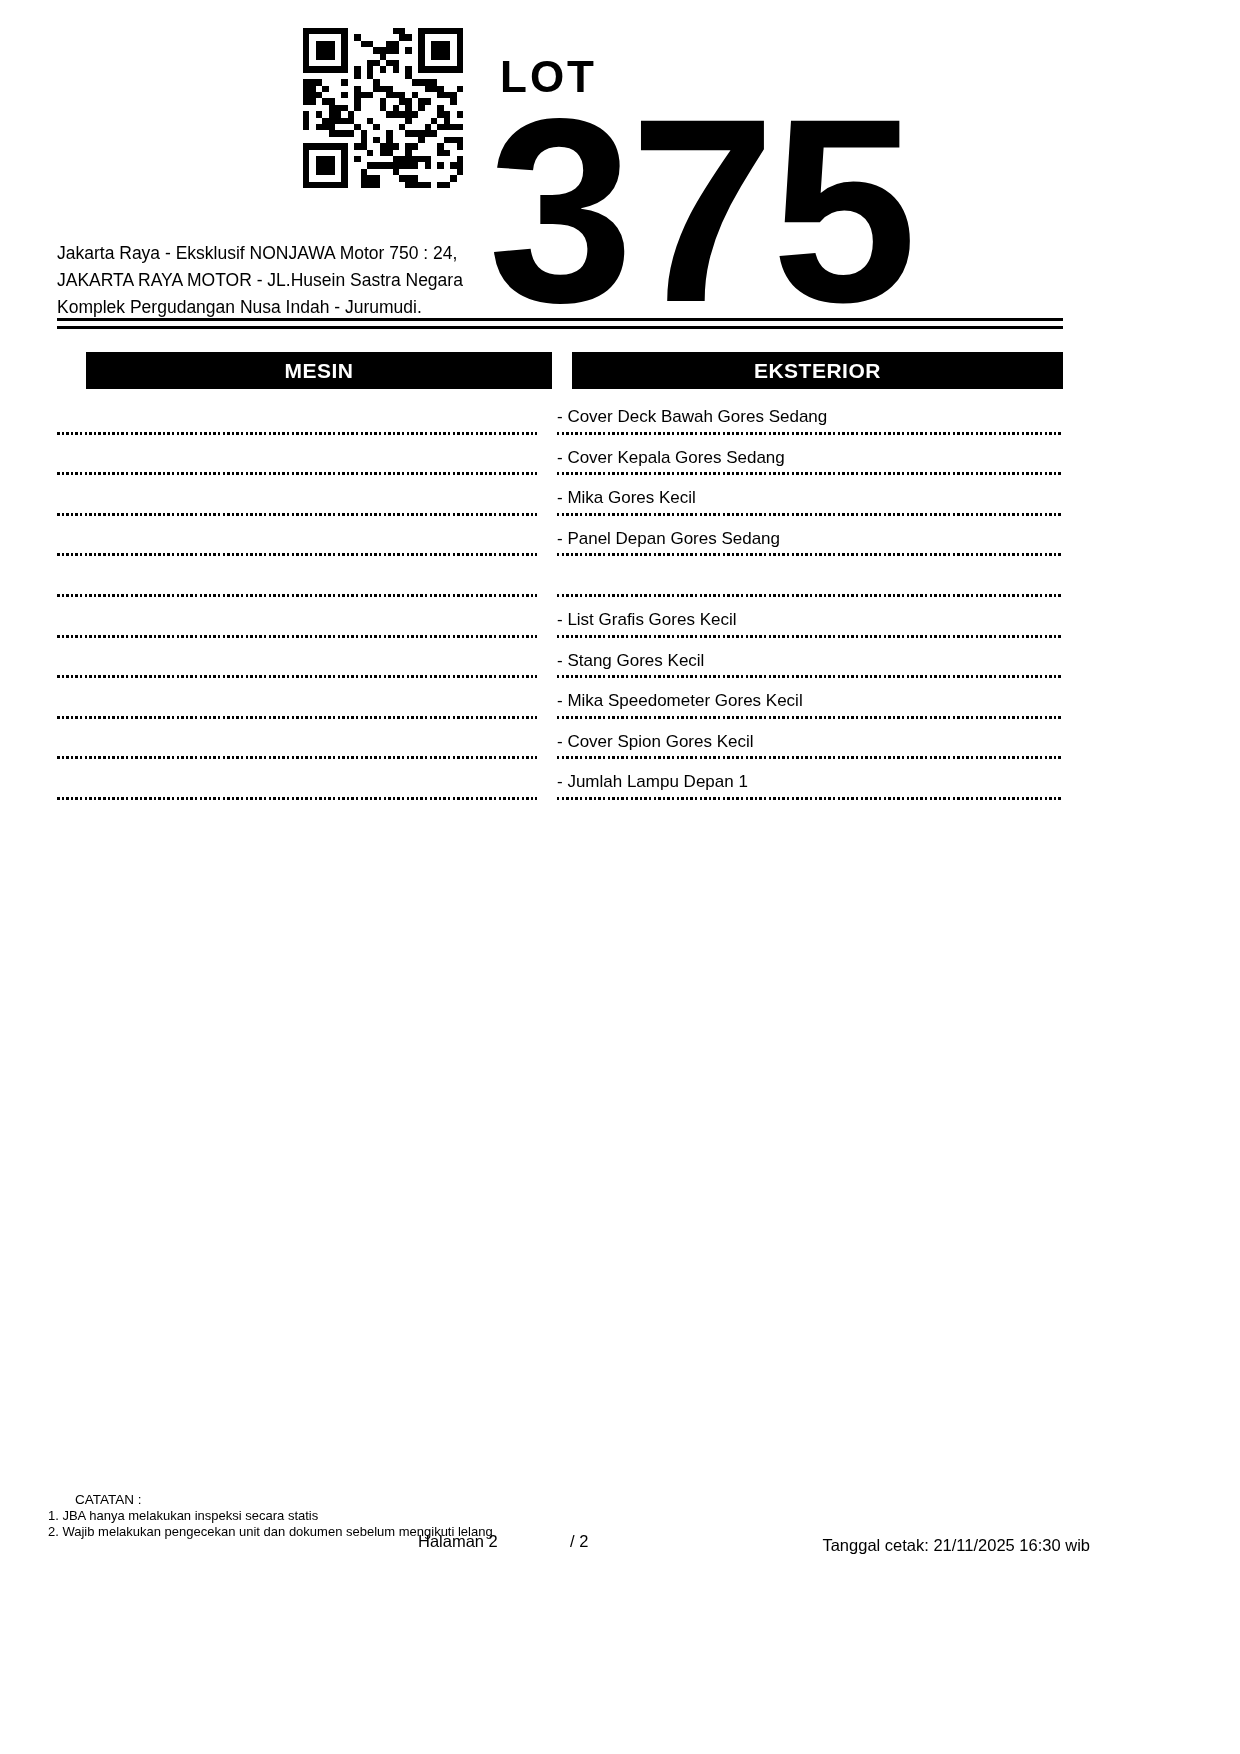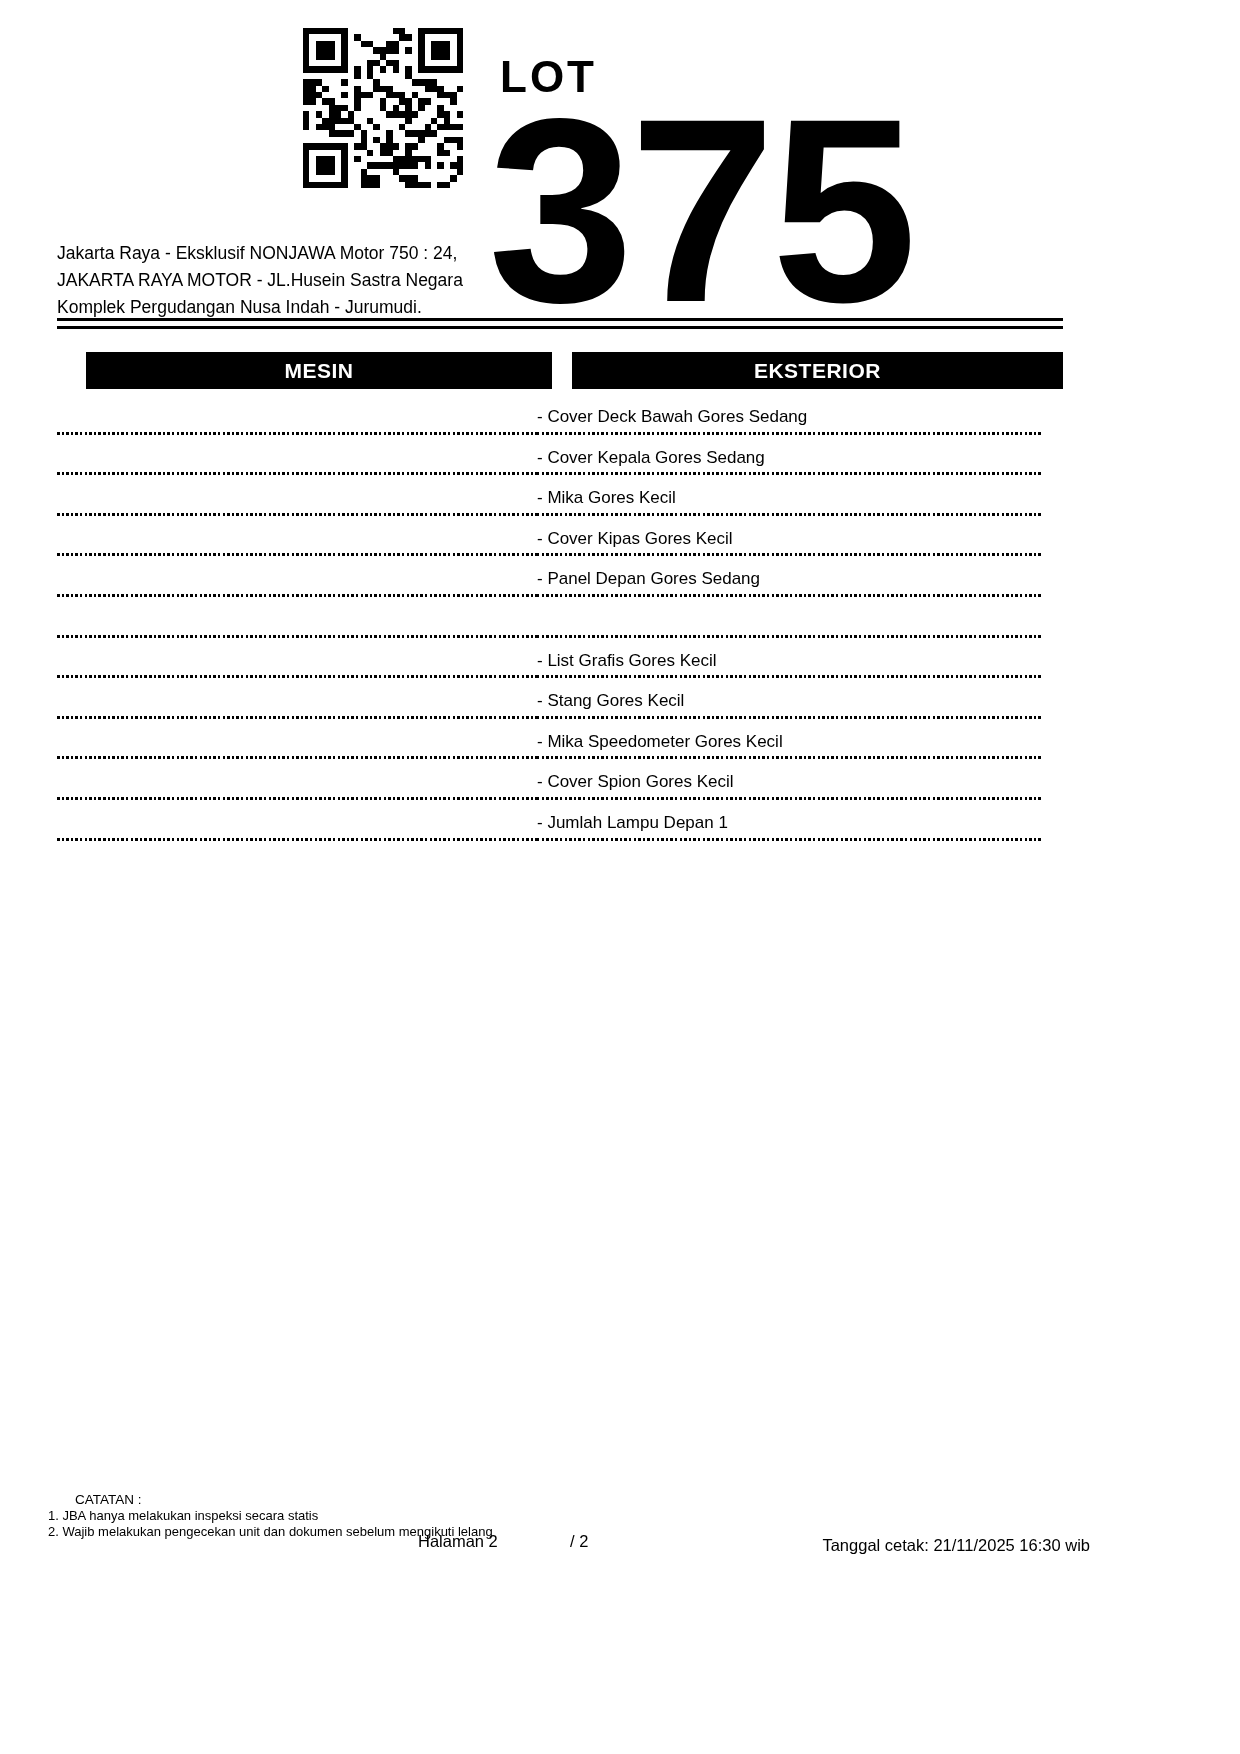--- a/index.html
+++ b/index.html
@@ -87,21 +87,21 @@
   }
   .th.left  { width: 480px; }
   .th.right { width: 506px; }
 
   .rows {
     position: absolute;
     left: 57px;
     top: 396px;
     width: 1006px;
   }
-  .trow { display: flex; }
+  .trow { display: flex; gap: 20px; }
   .tcell { position: relative; height: 40.6px; }
   .tcell.left  { width: 480px; }
   .tcell.right { width: 506px; }
   .celltext {
     padding-top: 11px;
     font-size: 17px;
     white-space: nowrap;
   }
   .dotline {
     position: absolute;
@@ -483,30 +483,20 @@
           <div class="celltext">- Mika Gores Kecil</div>
           <div class="dotline"></div>
         </div>
       </div>
       <div class="trow">
         <div class="tcell left">
           <div class="celltext"></div>
           <div class="dotline"></div>
         </div>
         <div class="tcell right">
-          <div class="celltext">- Cover Kipas Gores Kecil</div>
-          <div class="dotline"></div>
-        </div>
-      </div>
-      <div class="trow">
-        <div class="tcell left">
-          <div class="celltext"></div>
-          <div class="dotline"></div>
-        </div>
-        <div class="tcell right">
           <div class="celltext">- Panel Depan Gores Sedang</div>
           <div class="dotline"></div>
         </div>
       </div>
       <div class="trow">
         <div class="tcell left">
           <div class="celltext"></div>
           <div class="dotline"></div>
         </div>
         <div class="tcell right">

